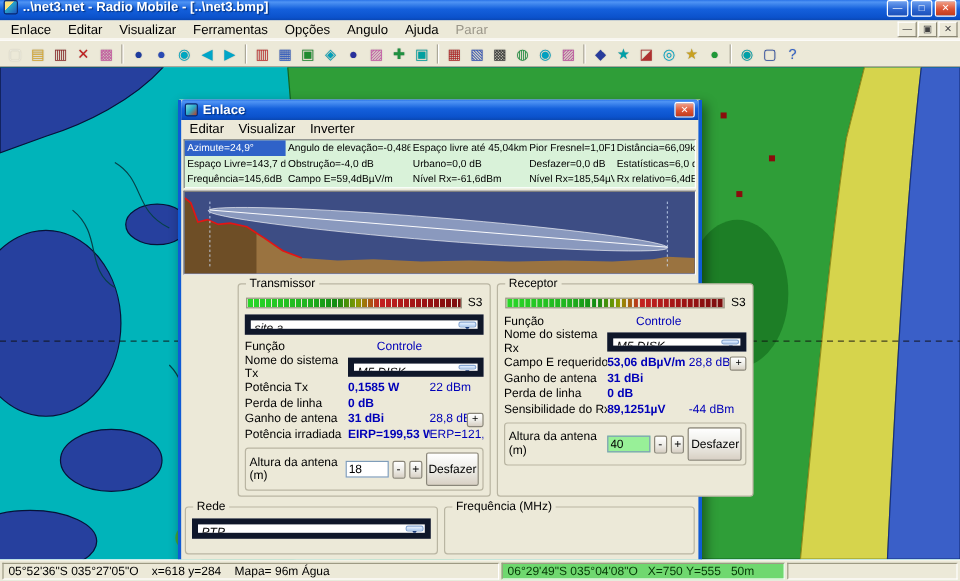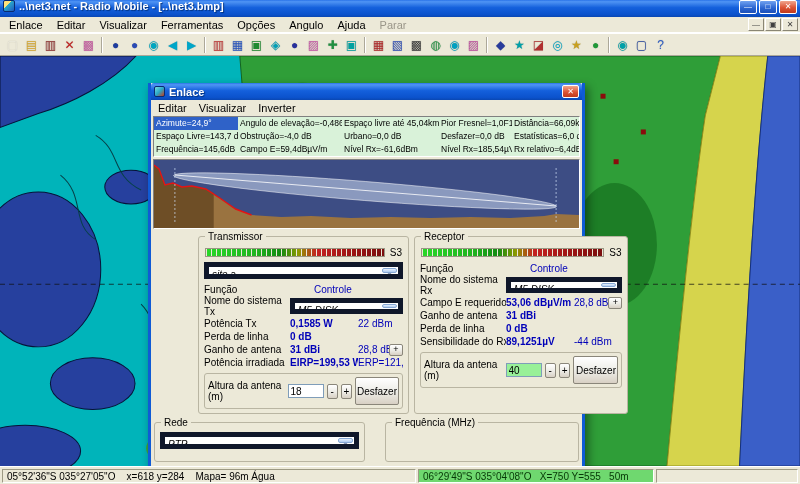--- a/index.html
+++ b/index.html
@@ -97,21 +97,21 @@
 
   .altura { margin-top:4px; border:1px solid #b9b5a2; border-radius:3px; padding:3px 3px; display:flex; align-items:center;
     gap:3px; font-size:10px; }
   .ain { width:36px; height:14px; border:1px solid #7f9db9; font-size:10px; padding:0 2px; font-family:inherit; }
   .ain.changed { background:#98f098; }
   .sbtn { width:13px; height:15px; font-size:10px; line-height:11px; border:1px solid #8a867a; border-radius:2px;
     background:linear-gradient(#fff,#ecebe5 55%,#d8d0c4); }
   .ubtn { margin-left:auto; width:52px; height:28px; font-size:10px; border:1px solid #8a867a; border-radius:2px;
     background:linear-gradient(#fff,#ecebe5 55%,#d8d0c4); }
 
-  .bgroups { display:flex; gap:20px; padding:8px 3px 6px; }
+  .bgroups { display:flex; gap:5px; padding:8px 3px 6px; }
   .group.rede { width:211px; height:40px; }
   .group.freq { flex:1; height:40px; }
   .freqrow { display:flex; align-items:center; gap:6px; font-size:10px; margin-top:2px; }
   .fin { width:52px; height:15px; border:1px solid #7f9db9; font-size:10px; padding:0 2px; font-family:inherit; }
 </style>
 </head>
 <body>
 
 <div class="screen">
 

